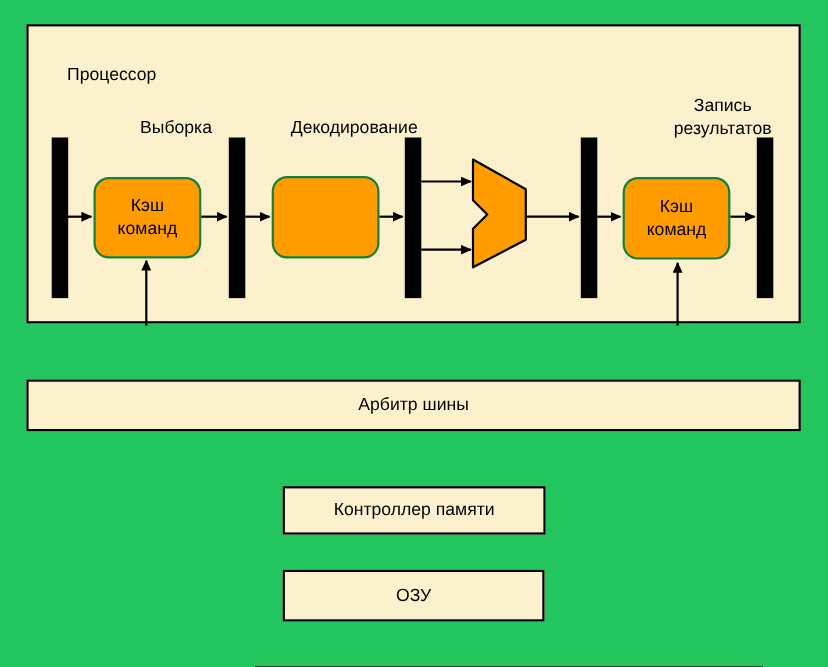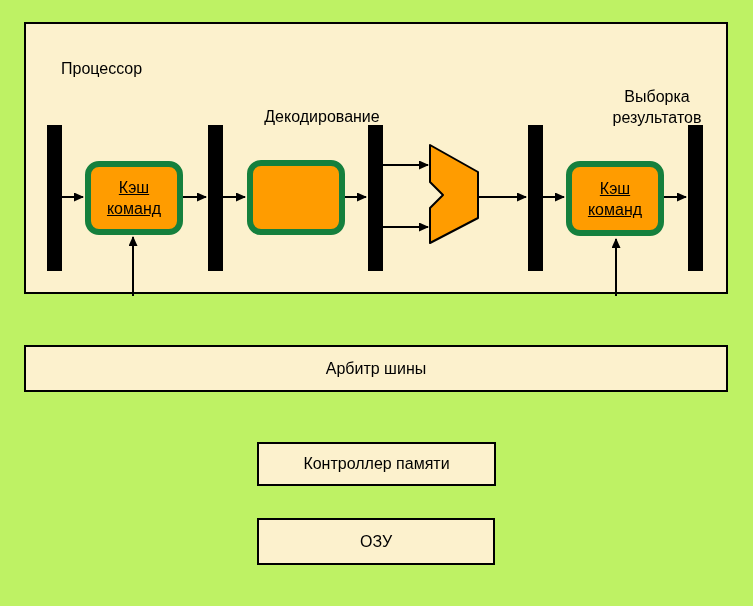--- a/index.html
+++ b/index.html
@@ -8,21 +8,21 @@
     background: #000000;
   }
   body {
     font-family: "Liberation Sans", sans-serif;
     color: #000000;
   }
   .canvas {
     position: relative;
     width: 753px;
     height: 606px;
-    background: #bef264;
+    background: #22c55e;
     overflow: hidden;
   }
   .panel {
     position: absolute;
     background: #FCF1CD;
     border: 2px solid #000000;
     box-sizing: border-box;
   }
   .processor {
     left: 24px; top: 22px;
@@ -51,30 +51,29 @@
     background: #000000;
   }
   .bar-1 { left: 47px; }
   .bar-2 { left: 208px; }
   .bar-3 { left: 368px; }
   .bar-4 { left: 528px; }
   .bar-5 { left: 688px; }
   .block {
     position: absolute;
     background: #FF9C00;
-    border: 6px solid #15803d;
+    border: 2px solid #15803d;
     border-radius: 14px;
     box-sizing: border-box;
     display: flex;
     align-items: center;
     justify-content: center;
     text-align: center;
     font-size: 16px;
     line-height: 21px;
-    text-decoration: underline;
   }
   .block-icache { left: 85px;  top: 161px; width: 98px; height: 74px; }
   .block-decode { left: 247px; top: 160px; width: 98px; height: 75px; }
   .block-dcache { left: 566px; top: 161px; width: 98px; height: 75px; }
   .block-inner { width: 72px; }
   .overlay {
     position: absolute;
     left: 0; top: 0;
     width: 753px; height: 606px;
     pointer-events: none;
@@ -91,22 +90,23 @@
   .ram        { left: 257px; top: 518px; width: 238px; height: 47px; }
 </style>
 </head>
 <body>
 
 <div class="canvas">
 
   <div class="panel processor">
     <div class="processor-label">Процессор</div>
 
+    <div class="stage-label stage-fetch">Выборка</div>
     <div class="stage-label stage-decode">Декодирование</div>
-    <div class="stage-label stage-writeback">Выборка результатов</div>
+    <div class="stage-label stage-writeback">Запись результатов</div>
   </div>
 
   <div class="register-bar bar-1"></div>
   <div class="register-bar bar-2"></div>
   <div class="register-bar bar-3"></div>
   <div class="register-bar bar-4"></div>
   <div class="register-bar bar-5"></div>
 
   <div class="block block-icache">
     <div class="block-inner">Кэш команд</div>

